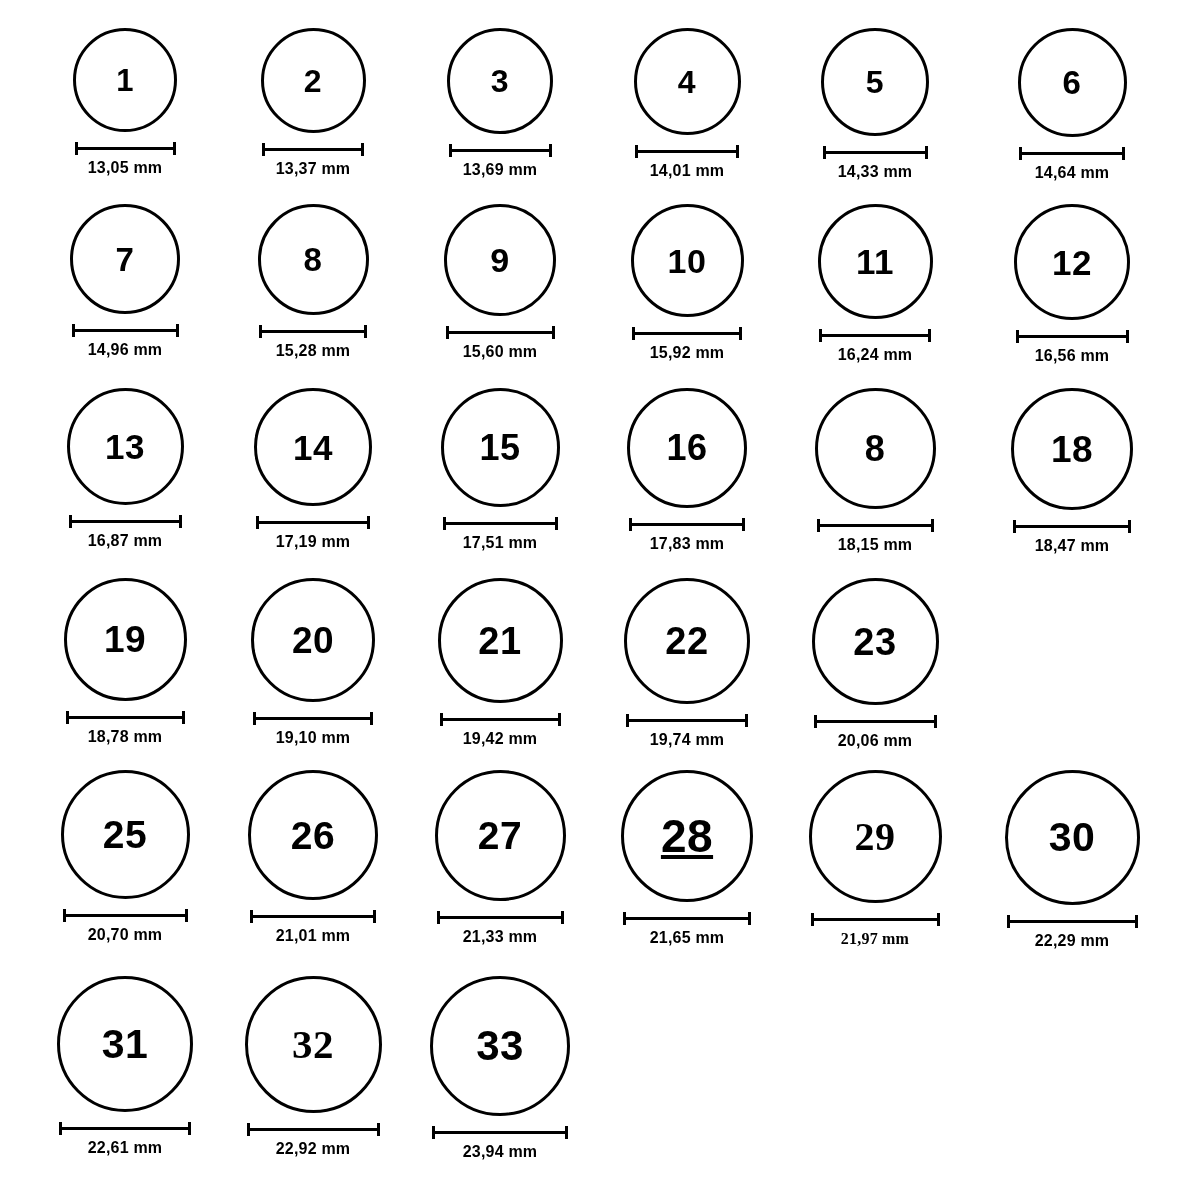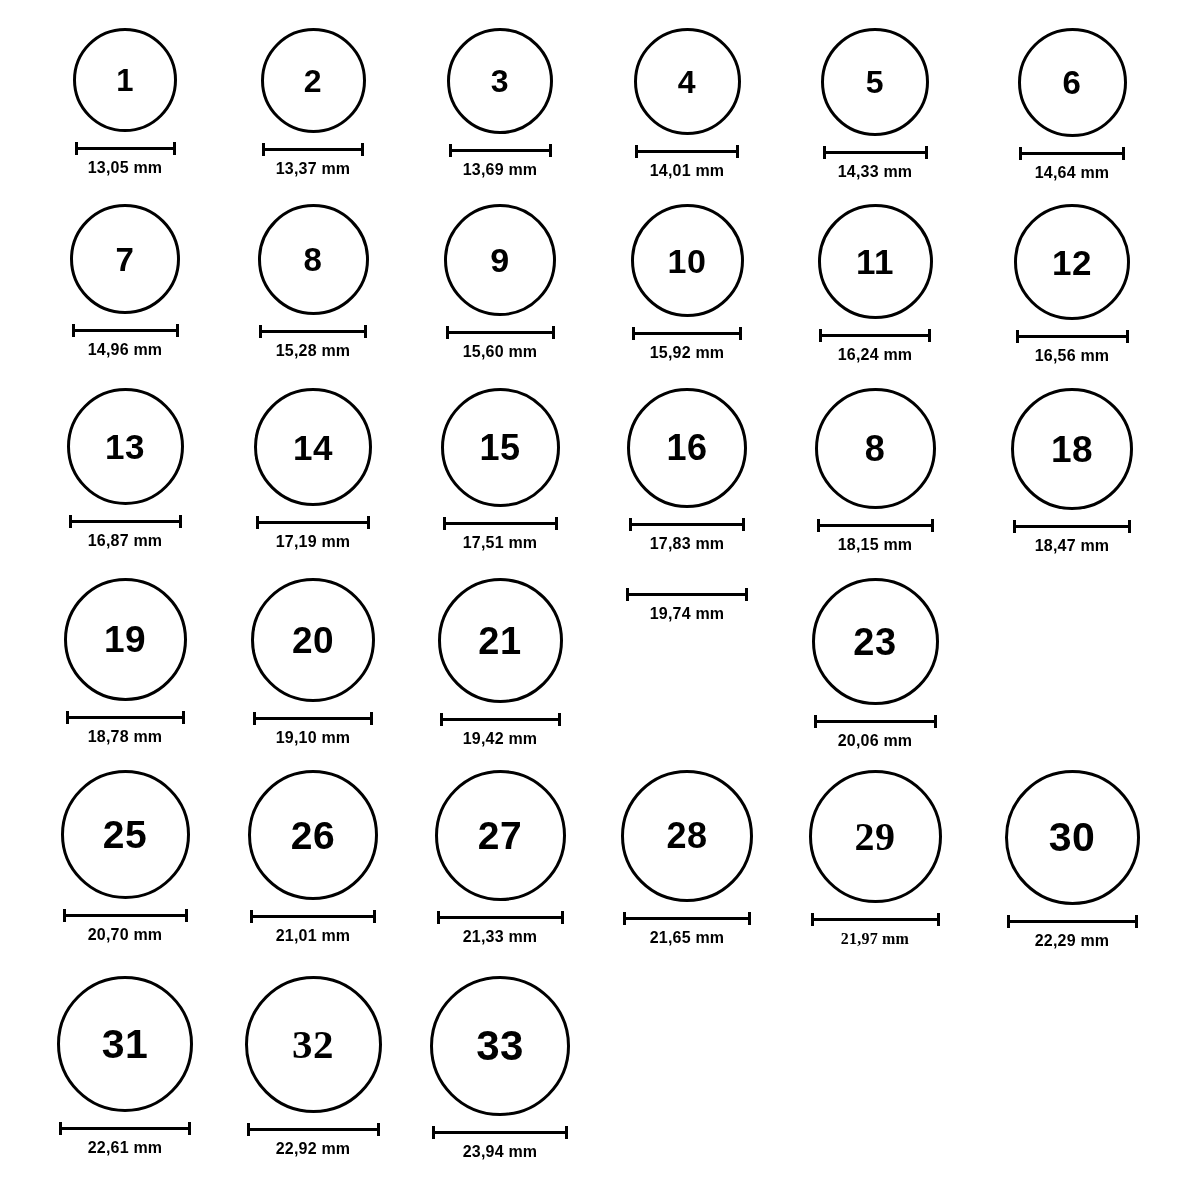--- a/index.html
+++ b/index.html
@@ -302,20 +302,23 @@
         <span class="ring-number" style="font-size: 38px;">21</span>
       </div>
       <div class="measure" style="width: 121px;">
         <div class="measure-bar"></div>
         <div class="measure-cap left"></div>
         <div class="measure-cap right"></div>
       </div>
       <div class="measure-label">19,42 mm</div>
     </div>
     <div class="ring-cell" style="left: 624px; top: 578px; width: 126px;">
+      <div class="ring-circle" style="width: 126px; height: 126px;">
+        <span class="ring-number" style="font-size: 38px;">22</span>
+      </div>
       <div class="measure" style="width: 122px;">
         <div class="measure-bar"></div>
         <div class="measure-cap left"></div>
         <div class="measure-cap right"></div>
       </div>
       <div class="measure-label">19,74 mm</div>
     </div>
     <div class="ring-cell" style="left: 811.5px; top: 578px; width: 127px; align-items: center;">
       <div class="ring-circle" style="width: 127px; height: 127px;">
         <span class="ring-number" style="font-size: 38px;">23</span>
@@ -355,21 +358,21 @@
       </div>
       <div class="measure" style="width: 127px;">
         <div class="measure-bar"></div>
         <div class="measure-cap left"></div>
         <div class="measure-cap right"></div>
       </div>
       <div class="measure-label">21,33 mm</div>
     </div>
     <div class="ring-cell" style="left: 621px; top: 770px; width: 132px;">
       <div class="ring-circle" style="width: 132px; height: 132px;">
-        <span class="ring-number" style="font-size: 36px;">28</span>
+        <span class="ring-number" style="font-size: 46px; text-decoration: underline;">28</span>
       </div>
       <div class="measure" style="width: 128px;">
         <div class="measure-bar"></div>
         <div class="measure-cap left"></div>
         <div class="measure-cap right"></div>
       </div>
       <div class="measure-label">21,65 mm</div>
     </div>
     <div class="ring-cell" style="left: 808.5px; top: 770px; width: 133px; font-family: Liberation Serif, serif;">
       <div class="ring-circle" style="width: 133px; height: 133px;">

